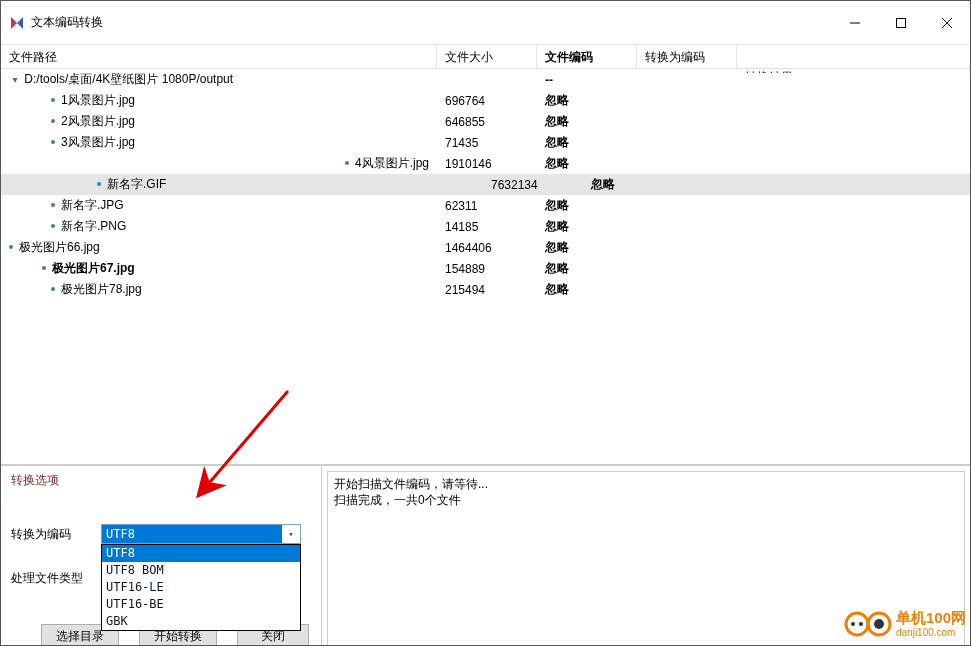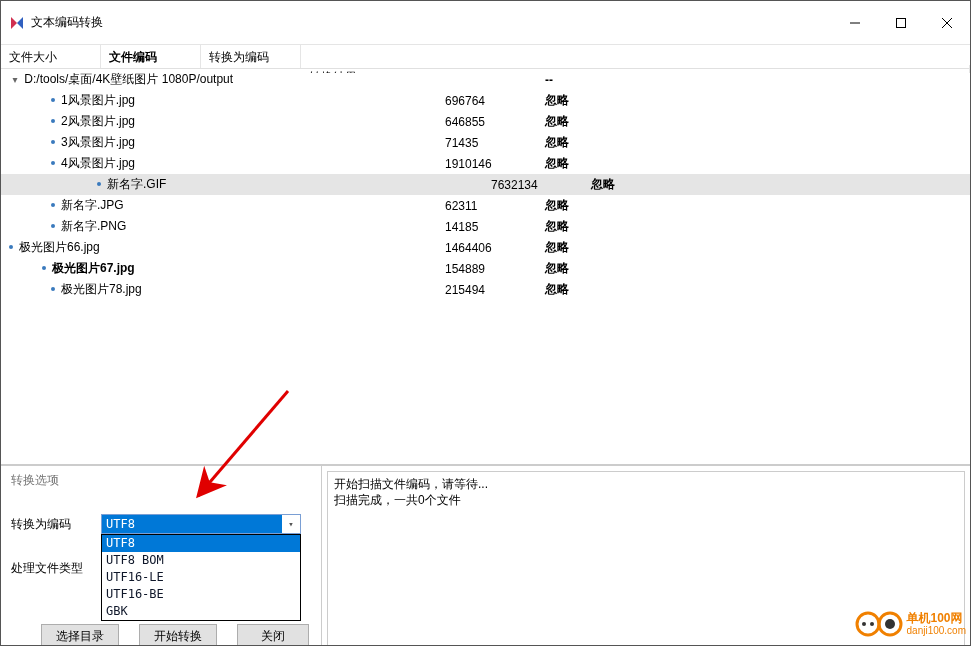--- a/index.html
+++ b/index.html
@@ -101,22 +101,22 @@
       height: 195px;
       border-top: 1px solid #ccc;
     }
     .left-panel {
       width: 321px;
       border-right: 1px solid #ccc;
       padding: 4px 10px 10px 10px;
       position: relative;
     }
     .panel-title {
-      color: #737373;
-      margin-bottom: 25px;
+      color: #7f1d1d;
+      margin-bottom: 35px;
       margin-top: 2px;
     }
     .form-row {
       display: flex;
       align-items: center;
       margin-bottom: 24px;
     }
     .form-label {
       width: 90px;
       color: #000;
@@ -224,21 +224,21 @@
       bottom: 6px;
       right: 4px;
       display: flex;
       align-items: center;
       z-index: 20;
     }
     .watermark-text {
       margin-left: 4px;
       line-height: 1.1;
     }
-    .wm-cn { color: #f08000; font-size: 12px; font-weight: bold; }
+    .wm-cn { color: #f08000; font-size: 15px; font-weight: bold; }
     .wm-en { color: #f08000; font-size: 10px; }
   </style>
 </head>
 <body>
 
 <div class="titlebar">
   <span class="titlebar-icon">
     <svg viewBox="0 0 16 16">
         <path d="M2 2 L8 8 L2 14 Z" fill="#d03050"></path>
         <path d="M14 2 L8 8 L14 14 Z" fill="#3060c0"></path>
@@ -260,20 +260,21 @@
       <svg viewBox="0 0 10 10">
           <line x1="0" y1="0" x2="10" y2="10" stroke="#000" stroke-width="1"></line>
           <line x1="10" y1="0" x2="0" y2="10" stroke="#000" stroke-width="1"></line>
         </svg>
     </div>
   </div>
 </div>
 
 <div class="table-area">
   <div class="table-header">
+    <div class="th col-path">文件路径</div>
     <div class="th col-size">文件大小</div>
     <div class="th col-enc">文件编码</div>
     <div class="th col-toenc">转换为编码</div>
     <div class="th col-result">转换结果</div>
   </div>
   <div class="table-body" id="table-body">
     <div class="tree-row">
       <div class="tree-cell col-path">
         <span class="tree-expand">▾</span>
         <span>D:/tools/桌面/4K壁纸图片 1080P/output</span>
@@ -298,21 +299,21 @@
         <div class="tree-cell col-result"></div>
       </div>
       <div class="tree-row">
         <div class="tree-cell col-path" style="padding-left: 50px;"><span class="file-bullet"></span><span>3风景图片.jpg</span></div>
         <div class="tree-cell col-size">71435</div>
         <div class="tree-cell col-enc">忽略</div>
         <div class="tree-cell col-toenc"></div>
         <div class="tree-cell col-result"></div>
       </div>
       <div class="tree-row">
-        <div class="tree-cell col-path" style="padding-left: 50px;"><span class="file-bullet"></span><span>4风景图片.jpg</span></div>
+        <div class="tree-cell col-path" style="padding-left: 50px; text-align: right;"><span class="file-bullet"></span><span>4风景图片.jpg</span></div>
         <div class="tree-cell col-size">1910146</div>
         <div class="tree-cell col-enc">忽略</div>
         <div class="tree-cell col-toenc"></div>
         <div class="tree-cell col-result"></div>
       </div>
       <div class="tree-row selected">
         <div class="tree-cell col-path" style="padding-left: 50px; margin-left: 46px;"><span class="file-bullet"></span><span>新名字.GIF</span></div>
         <div class="tree-cell col-size">7632134</div>
         <div class="tree-cell col-enc">忽略</div>
         <div class="tree-cell col-toenc"></div>

